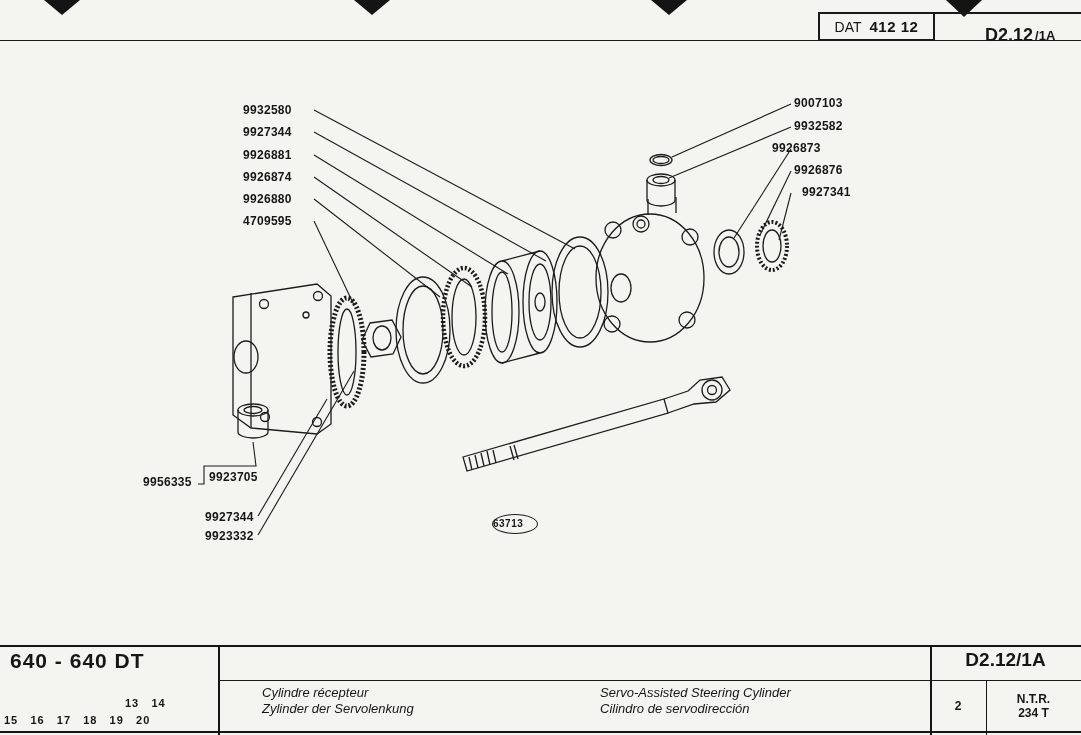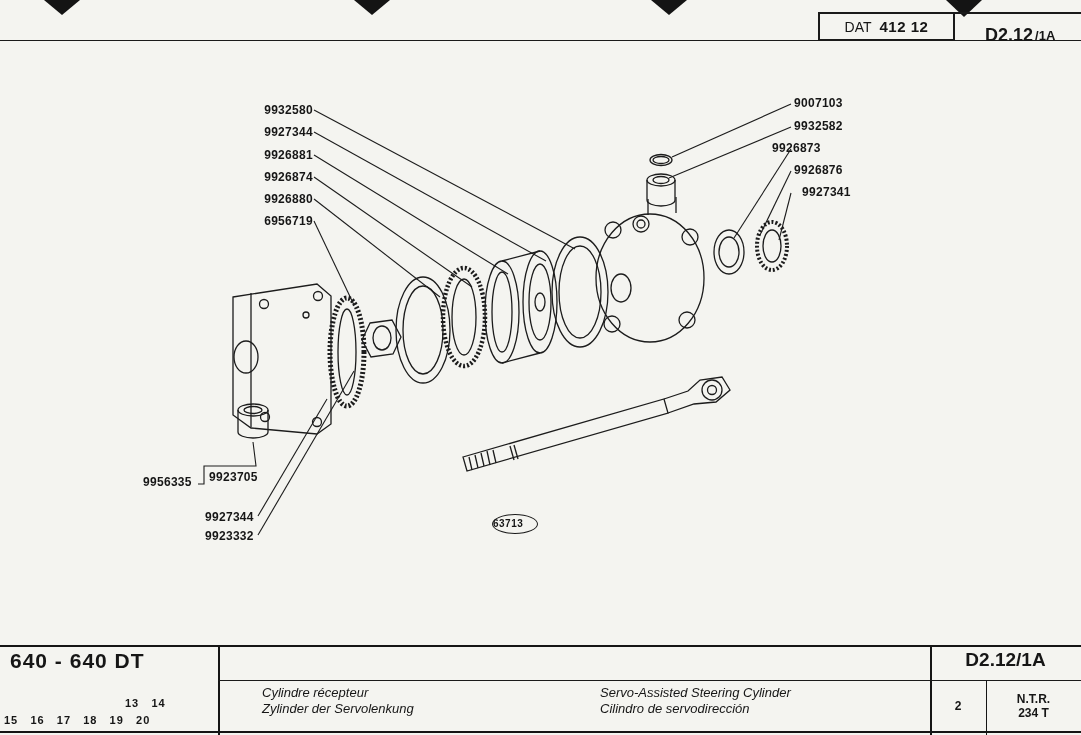--- a/index.html
+++ b/index.html
@@ -5,29 +5,29 @@
   * { margin:0; padding:0; box-sizing:border-box; }
   html,body { background:#9a9a9a; }
   #page {
     position:relative; width:1081px; height:735px;
     background:#f4f4f0; color:#161616;
     font-family:"Liberation Sans", sans-serif;
     overflow:hidden;
   }
   .abs { position:absolute; }
   .partnum { font-size:12px; font-weight:bold; letter-spacing:.3px; white-space:pre; }
-  .lbl-left { width:70px; text-align:right; }
+  .lbl-left { width:70px; }
   .regmark { width:0; height:0; border-left:18px solid transparent; border-right:18px solid transparent; border-top:15px solid #141414; }
   .rule { border-top:1.6px solid #1a1a1a; }
   .thick { border-top:2.4px solid #151515; }
   .vline { border-left:2px solid #151515; }
   .vline-thin { border-left:1.6px solid #151515; }
 
   
-  .dat-box { left:818px; top:12px; width:137px; height:29px; border:2px solid #1a1a1a;
+  .dat-box { left:818px; top:12px; width:117px; height:29px; border:2px solid #1a1a1a;
              display:flex; align-items:center; justify-content:center; gap:8px; }
   .dat-label { font-size:14px; }
   .dat-number { font-size:15px; font-weight:bold; letter-spacing:.5px; }
   .code-box { left:935px; top:12px; width:146px; height:45px; border-top:2px solid #1a1a1a;
               padding-left:50px; display:flex; align-items:center; }
   .code-main { font-size:18px; font-weight:bold; }
   .code-suffix { font-size:13px; font-weight:bold; margin-left:2px; }
 
   
   .fig-badge { left:492px; top:514px; width:46px; height:20px; border:1.4px solid #1a1a1a;
@@ -190,21 +190,21 @@
         <circle cx="712" cy="390" r="4.5"></circle>
       </g>
     </g>
   </svg>
 
   <div class="abs partnum lbl-left" style="left:243px; top:103px;">9932580</div>
   <div class="abs partnum lbl-left" style="left:243px; top:125px;">9927344</div>
   <div class="abs partnum lbl-left" style="left:243px; top:148px;">9926881</div>
   <div class="abs partnum lbl-left" style="left:243px; top:170px;">9926874</div>
   <div class="abs partnum lbl-left" style="left:243px; top:192px;">9926880</div>
-  <div class="abs partnum lbl-left" style="left:243px; top:214px;">6956719</div>
+  <div class="abs partnum lbl-left" style="left:243px; top:214px;">4709595</div>
 
   <div class="abs partnum" style="left:794px; top:96px;">9007103</div>
   <div class="abs partnum" style="left:794px; top:119px;">9932582</div>
   <div class="abs partnum" style="left:772px; top:141px;">9926873</div>
   <div class="abs partnum" style="left:794px; top:163px;">9926876</div>
   <div class="abs partnum" style="left:802px; top:185px;">9927341</div>
 
   <div class="abs partnum" style="left:143px; top:475px;">9956335</div>
   <div class="abs partnum" style="left:209px; top:470px;">9923705</div>
   <div class="abs partnum" style="left:205px; top:510px;">9927344</div>

